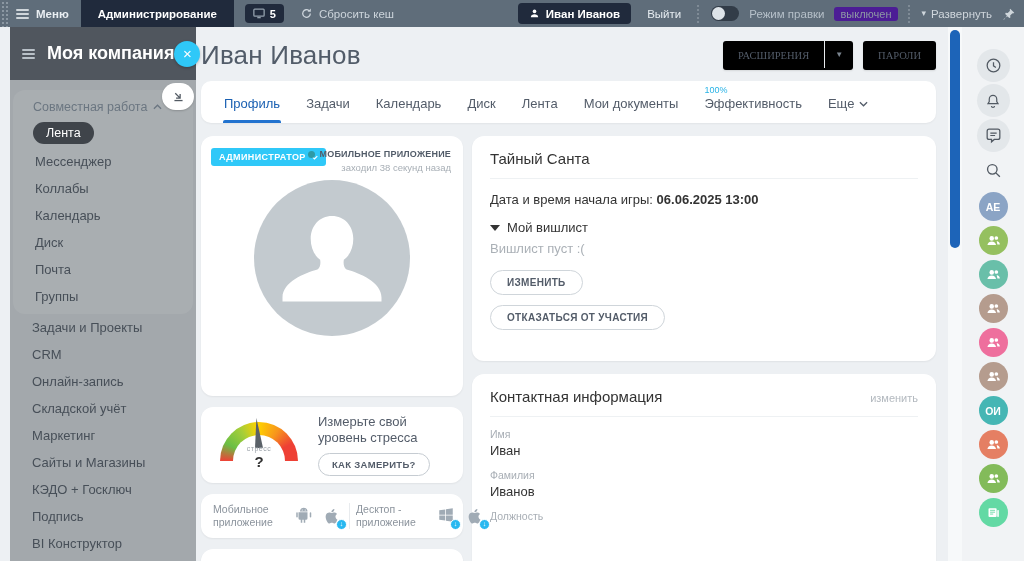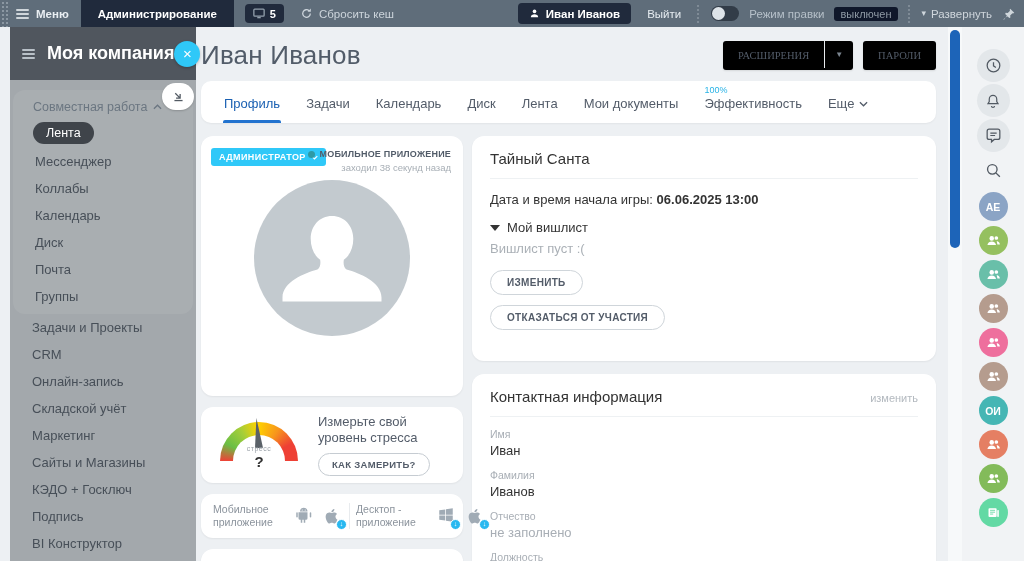--- a/index.html
+++ b/index.html
@@ -19,21 +19,21 @@
                 padding:0 8px; margin-left:11px; color:#fff; font-weight:bold; font-size:11px; }
   .tb-refresh { display:flex; align-items:center; gap:6px; margin-left:16px; color:#cdd5dc; }
   .tb-right { margin-left:auto; display:flex; align-items:center; gap:10px; padding-right:8px; }
   .tb-user { background:#202a3c; border-radius:4px; height:21px; display:flex; align-items:center; gap:6px;
              padding:0 11px; color:#fff; font-weight:bold; }
   .tb-logout { color:#e6ecf1; margin:0 6px; }
   .dot-sep { height:18px; width:4px; border-left:2px dotted #7f8b96; }
   .toggle { width:28px; height:15px; border-radius:8px; background:#323c48; position:relative; flex:none; }
   .toggle .knob { position:absolute; left:1px; top:1px; width:13px; height:13px; border-radius:50%; background:#dde3e8; }
   .em-label { color:#b6c0c9; }
-  .em-state { background:#0f172a; color:#8e99a4; border-radius:3px; padding:1px 6px; font-size:11px; }
+  .em-state { background:#4c1d95; color:#8e99a4; border-radius:3px; padding:1px 6px; font-size:11px; }
   .tb-expand { display:flex; align-items:center; gap:5px; color:#cfd6dc; }
   .tri-down { font-size:9px; line-height:1; }
 
   
   .sidebar { position:absolute; left:10px; top:27px; width:186px; bottom:0; background:#a3a8ac; z-index:20; }
   .sb-head { height:53px; background:#50565e; display:flex; align-items:center; padding:0 12px; }
   .sb-head .bars span { background:#b9c1c8; }
   .sb-title { color:#fff; font-size:18px; font-weight:bold; margin-left:12px; white-space:nowrap; }
   .sb-close { margin-left:auto; width:26px; height:26px; border-radius:50%; background:#2fc8f8; color:#fff;
               font-size:15px; line-height:25px; text-align:center; flex:none; box-shadow:0 1px 3px rgba(0,0,0,.25); }
@@ -431,24 +431,20 @@
         <div id="contact-fields">
             <div class="cfield">
               <div class="f-label">Имя</div>
               <div class="f-value">Иван</div>
             </div>
             <div class="cfield">
               <div class="f-label">Фамилия</div>
               <div class="f-value">Иванов</div>
             </div>
             <div class="cfield">
-              <div class="f-label">Отчество</div>
-              <div class="f-value muted">не заполнено</div>
-            </div>
-            <div class="cfield">
               <div class="f-label">Должность</div>
               <div class="f-value"></div>
             </div>
           </div>
       </div>
     </div>
   </div>
 </div>
 
 <div class="scrollzone">

